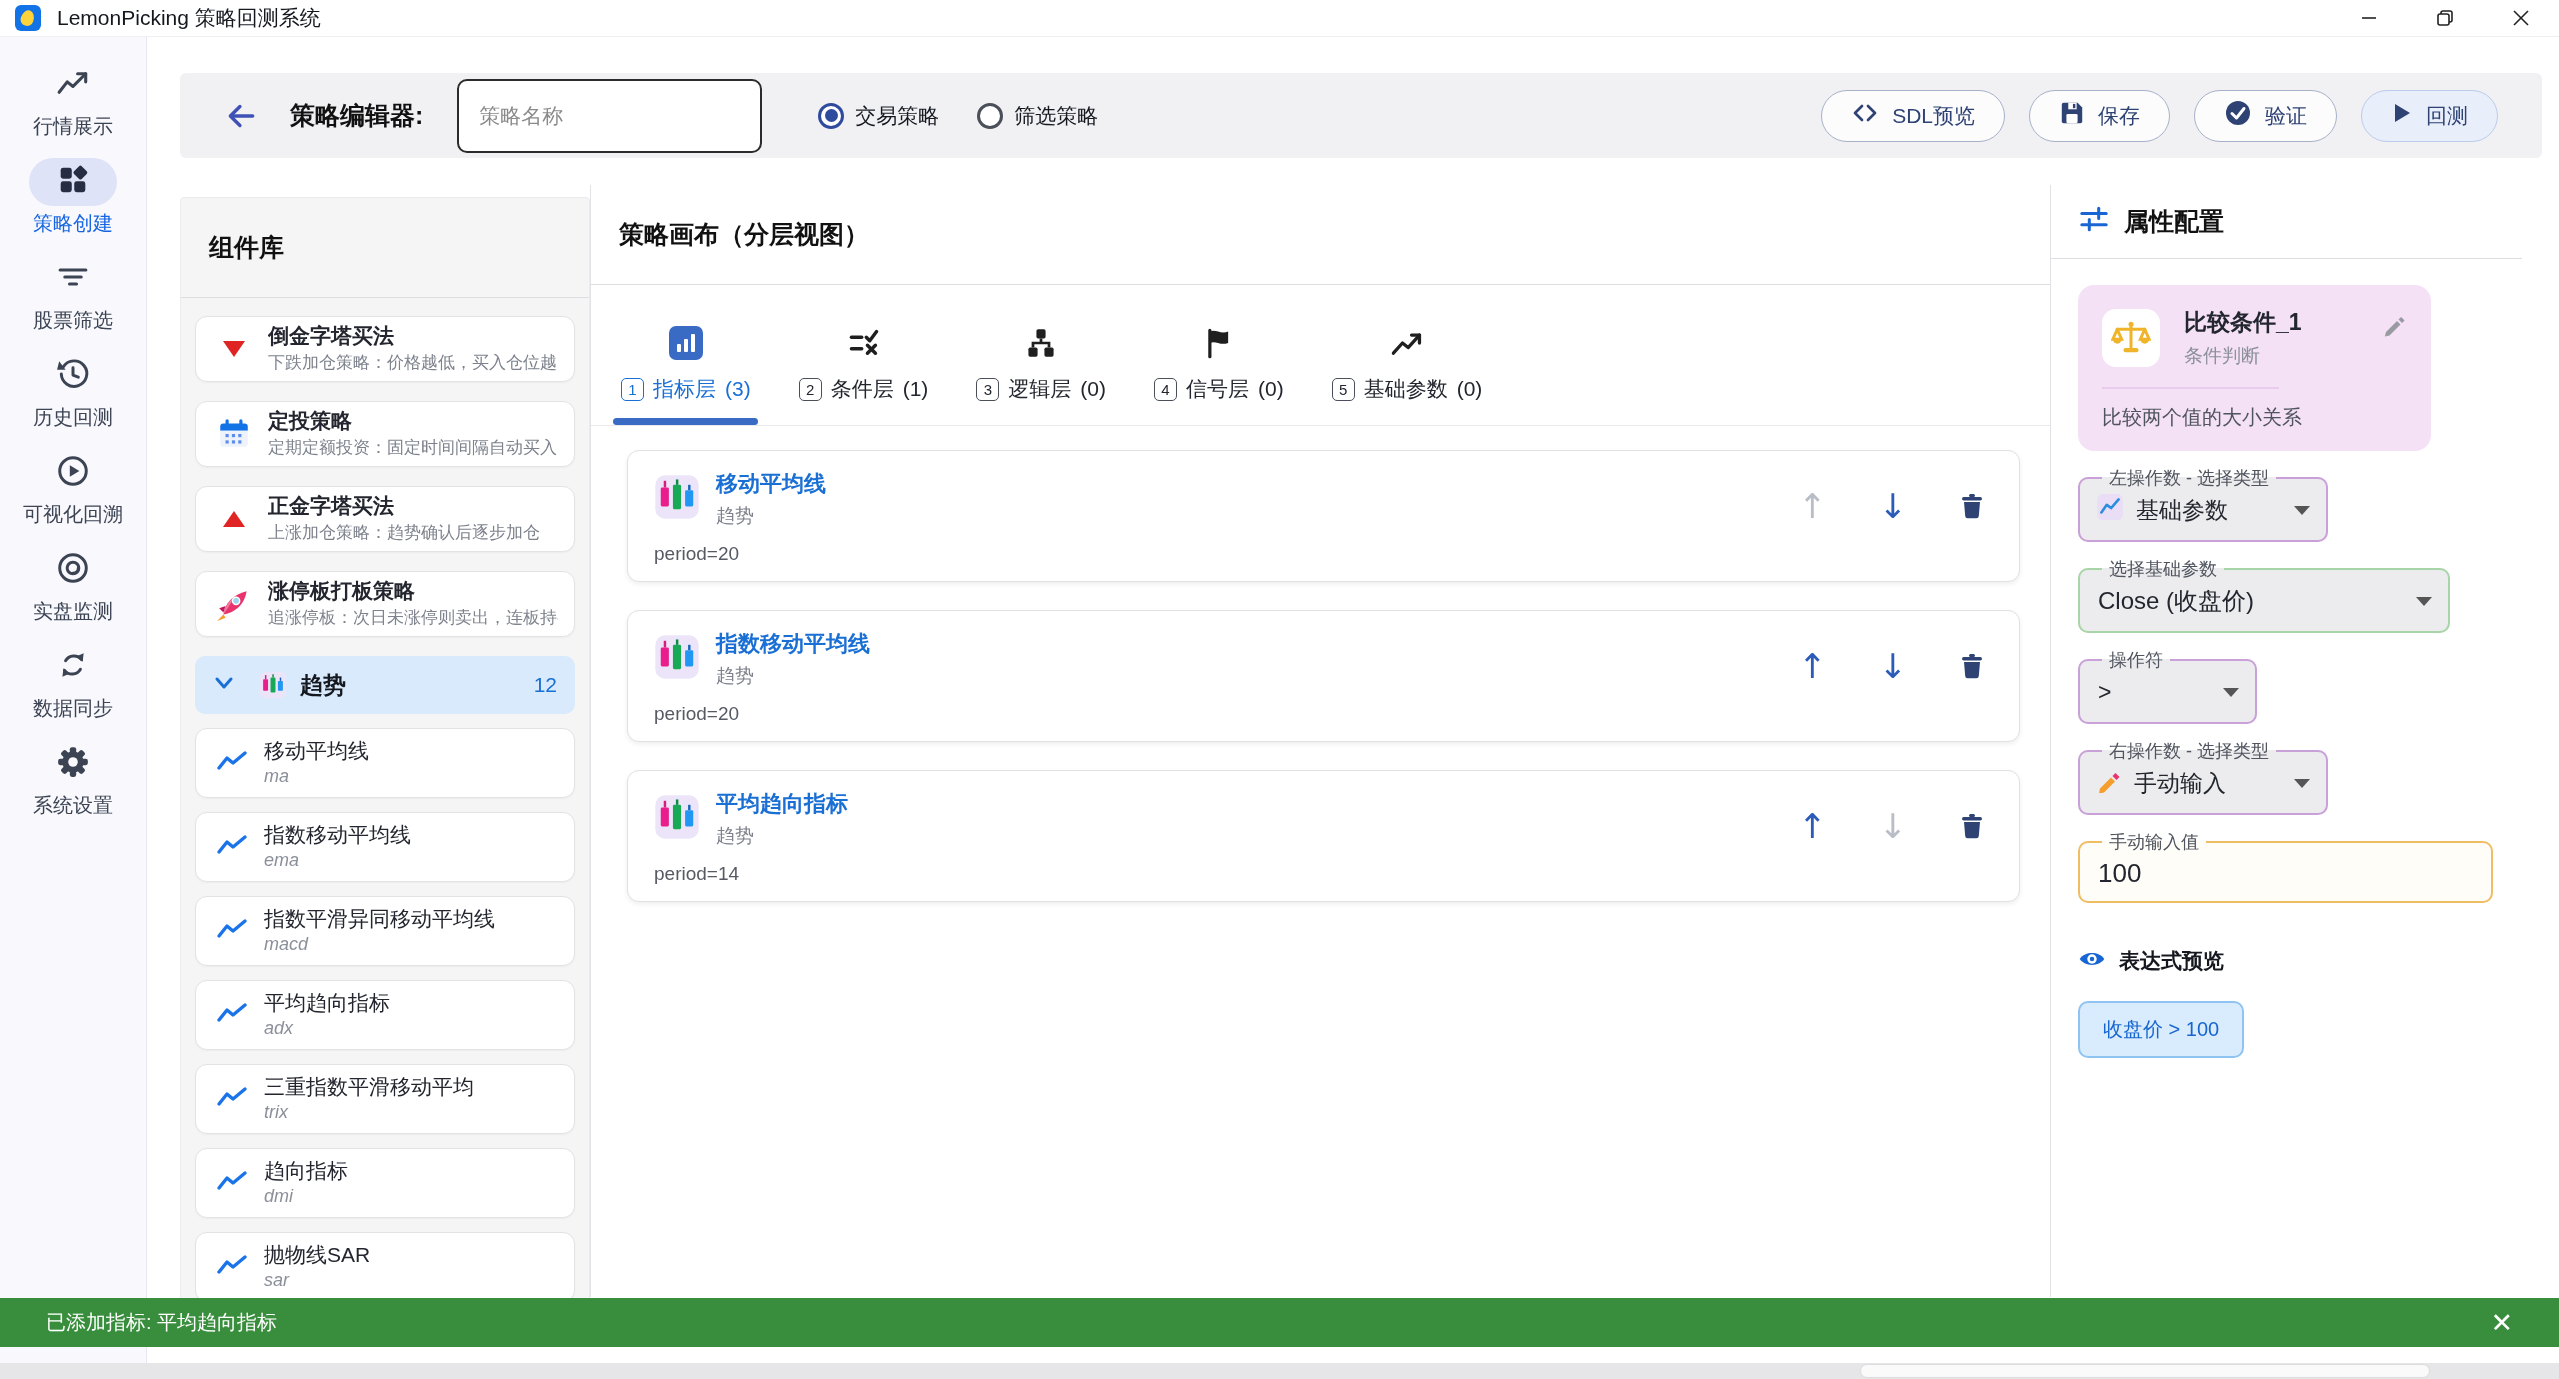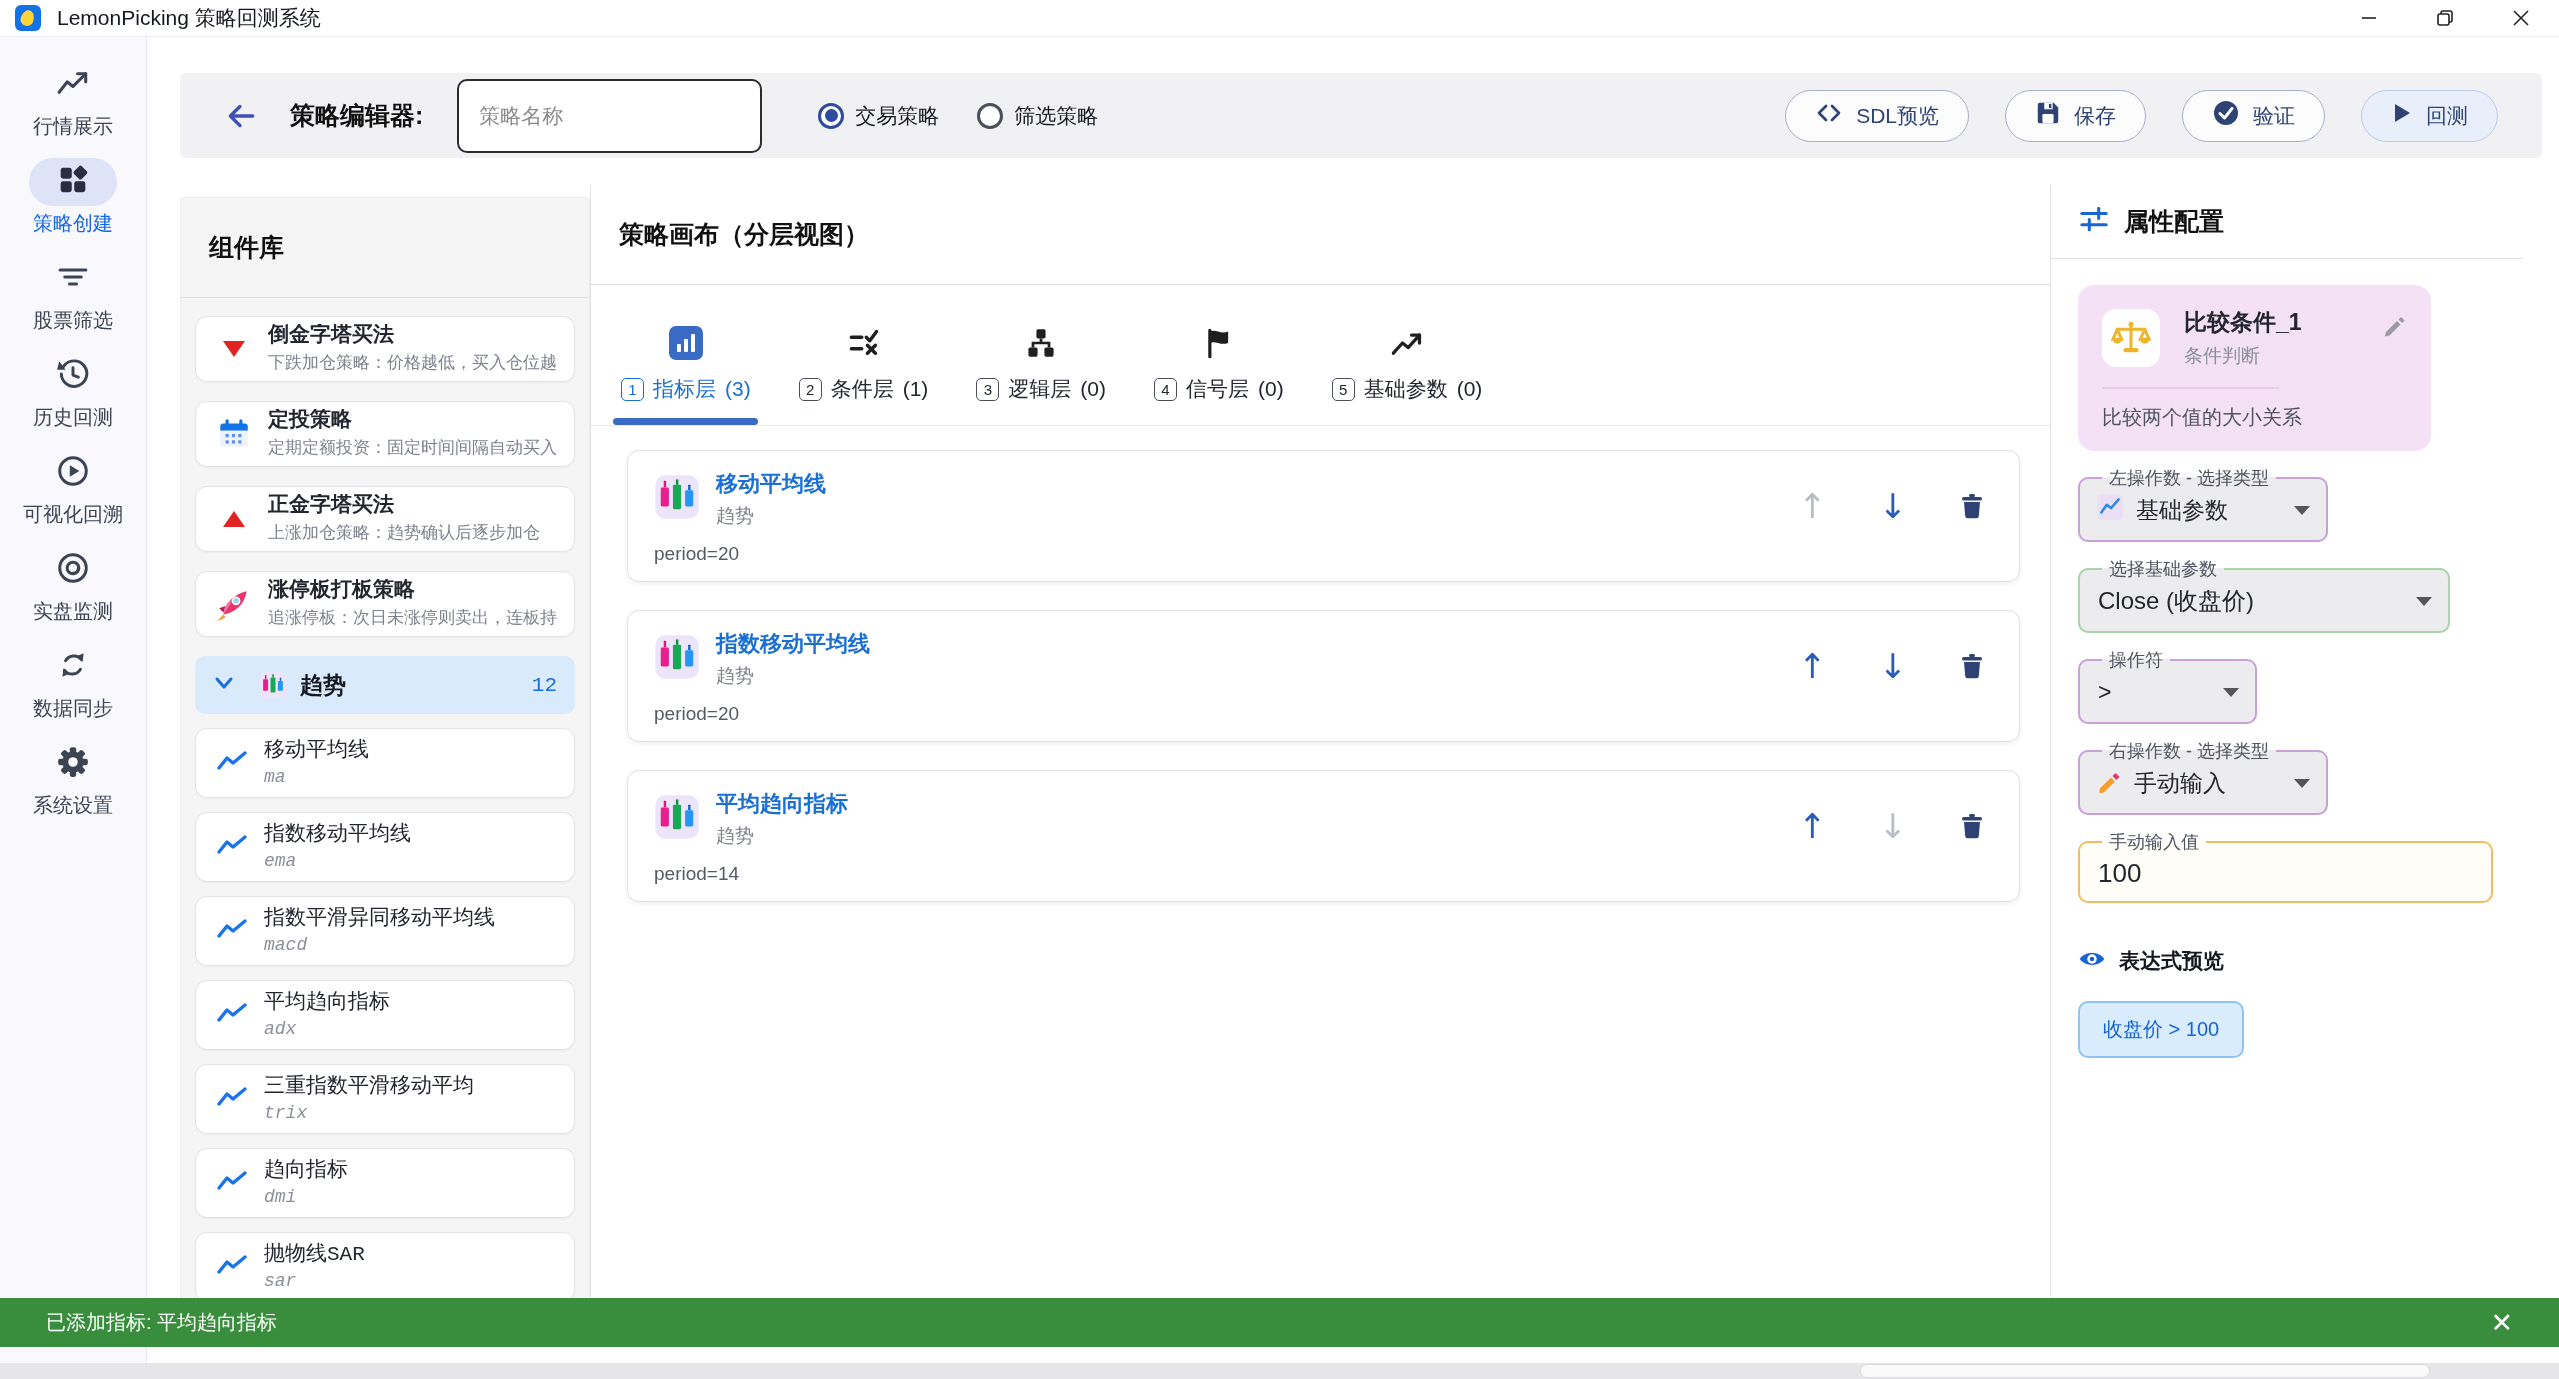--- a/index.html
+++ b/index.html
@@ -42,33 +42,33 @@
     border-radius:10px; background:#fff; font-size:21px; padding:0 20px; outline:none;
     font-family:inherit; color:#222; }
   .strategy-name-input::placeholder { color:#8a8a8a; }
   .radio-group { display:flex; align-items:center; margin-left:56px; gap:38px; }
   .radio-opt { display:flex; align-items:center; gap:11px; cursor:pointer; }
   .radio-circle { width:26px; height:26px; border-radius:50%; border:3px solid #4a4f5a;
     display:flex; align-items:center; justify-content:center; background:#fff; }
   .radio-opt.selected .radio-circle { border-color:#2f4b9e; }
   .radio-dot { width:13px; height:13px; border-radius:50%; background:#2f4b9e; }
   .radio-label { font-size:21px; color:#15181f; }
-  .header-actions { margin-left:auto; display:flex; align-items:center; gap:36px; }
+  .header-actions { margin-left:auto; display:flex; align-items:center; gap:24px; }
   .pill-btn { height:52px; border:1.5px solid #a7b1c9; border-radius:27px; background:#fcfcfd;
     display:flex; align-items:center; gap:13px; padding:0 29px; font-size:21px; color:#2e4374;
     cursor:pointer; white-space:nowrap; }
   .pill-btn.primary { background:#e9eefb; border-color:#bccbeb; }
 
   
   .panel-header { height:100px; display:flex; align-items:center; padding:0 28px;
     border-bottom:1px solid #dedee2; font-size:25px; font-weight:bold; color:#111; }
 
   .library { position:absolute; left:33px; top:160px; width:410px; height:1112px;
     background:#f5f5f6; border:1px solid #ebebee; border-radius:4px; overflow:hidden; }
-  .library-body { padding:18px 14px;font-family:Liberation Mono, monospace; }
+  .library-body { padding:18px 14px; }
   .strat-card { background:#fff; border:1px solid #e3e3e6; border-radius:12px; height:66px;
     margin-bottom:19px; display:flex; align-items:center; padding:0 16px; cursor:grab;
     box-shadow:0 1px 2px rgba(0,0,0,.04); }
   .strat-ico { width:44px; display:flex; align-items:center; justify-content:center; flex:0 0 auto; }
   .strat-txt { margin-left:12px; overflow:hidden; }
   .strat-title { font-size:21px; color:#23262e; font-weight:600; line-height:1.15; }
   .strat-desc { font-size:17px; color:#7d828c; margin-top:3px; white-space:nowrap; }
   .tri-down { width:0; height:0; border-left:11px solid transparent; border-right:11px solid transparent;
     border-top:16px solid #e02424; }
   .tri-up { width:0; height:0; border-left:11px solid transparent; border-right:11px solid transparent;

